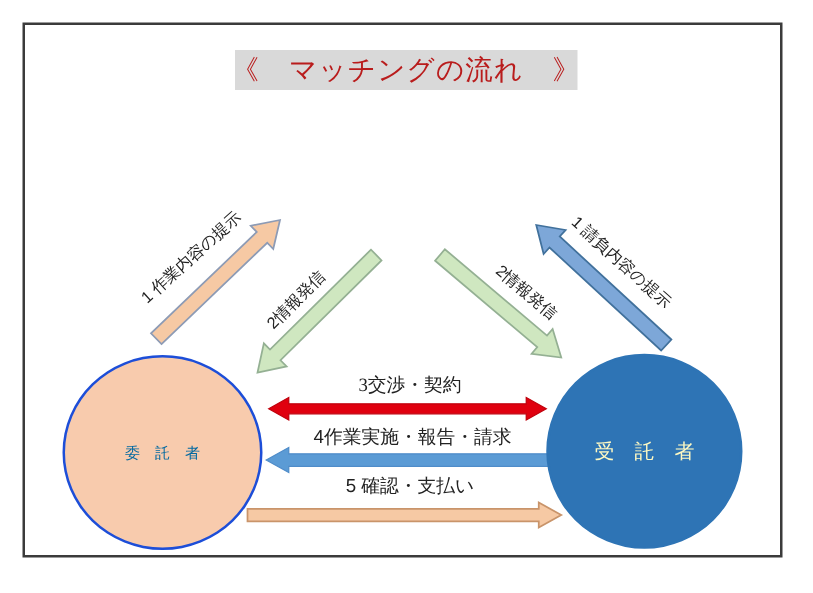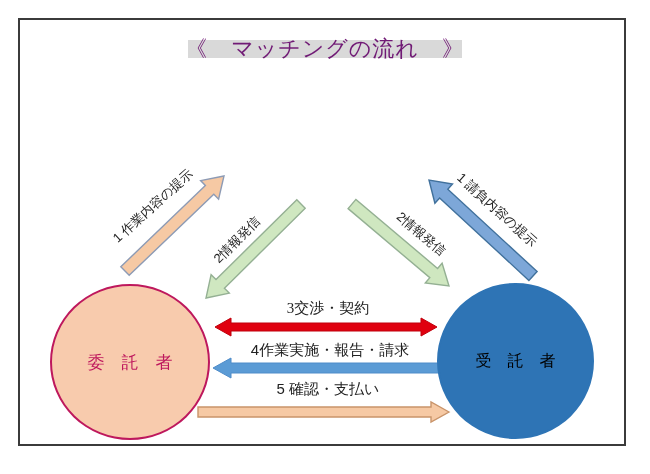--- a/index.html
+++ b/index.html
@@ -15,25 +15,25 @@
     position: absolute;
     left: 18px; top: 18px;
     width: 608px; height: 428px;
     border: 2px solid #3b3b3b;
     box-sizing: border-box;
     background: #ffffff;
   }
   .title {
     position: absolute;
     left: 188px; top: 40px;
-    width: 274px; height: 18px;
+    width: 274px; height: 32px;
     background: #d9d9d9;
     display: flex; align-items: center; justify-content: center;
     font-size: 22px;
-    color: #701a75;
+    color: #b91c1c;
     letter-spacing: 1px;
     white-space: nowrap;
   }
   .node {
     position: absolute;
     display: flex; align-items: center; justify-content: center;
     border-radius: 50%;
     box-sizing: border-box;
     white-space: nowrap;
   }
@@ -42,31 +42,31 @@
     width: 215px; height: 84px;
     background: #c6e0b4;
     border: 2px solid #4f81b4;
     font-size: 17px;
     color: #222222;
   }
   .node-consignor {
     left: 50px; top: 284px;
     width: 160px; height: 156px;
     background: #f8cbad;
-    border: 2px solid #be185d;
-    font-size: 17px;
-    color: #be185d;
+    border: 2px solid #1d4ed8;
+    font-size: 12px;
+    color: #0369a1;
   }
   .node-contractor {
     left: 437px; top: 283px;
     width: 157px; height: 156px;
     background: #2e74b5;
     border: 2px solid #2e74b5;
     font-size: 16px;
-    color: #000000;
+    color: #fef9c3;
   }
   svg.arrow-layer {
     position: absolute;
     left: 0; top: 0;
     width: 650px; height: 474px;
   }
   .a-peach   { fill: #f6c9a4; stroke: #8d9bb5; stroke-width: 1.4; }
   .a-blue-d  { fill: #7da7d8; stroke: #41719c; stroke-width: 1.4; }
   .a-green   { fill: #cfe7c0; stroke: #94b093; stroke-width: 1.4; }
   .a-red     { fill: #e0000f; stroke: #c0000c; stroke-width: 1; }

